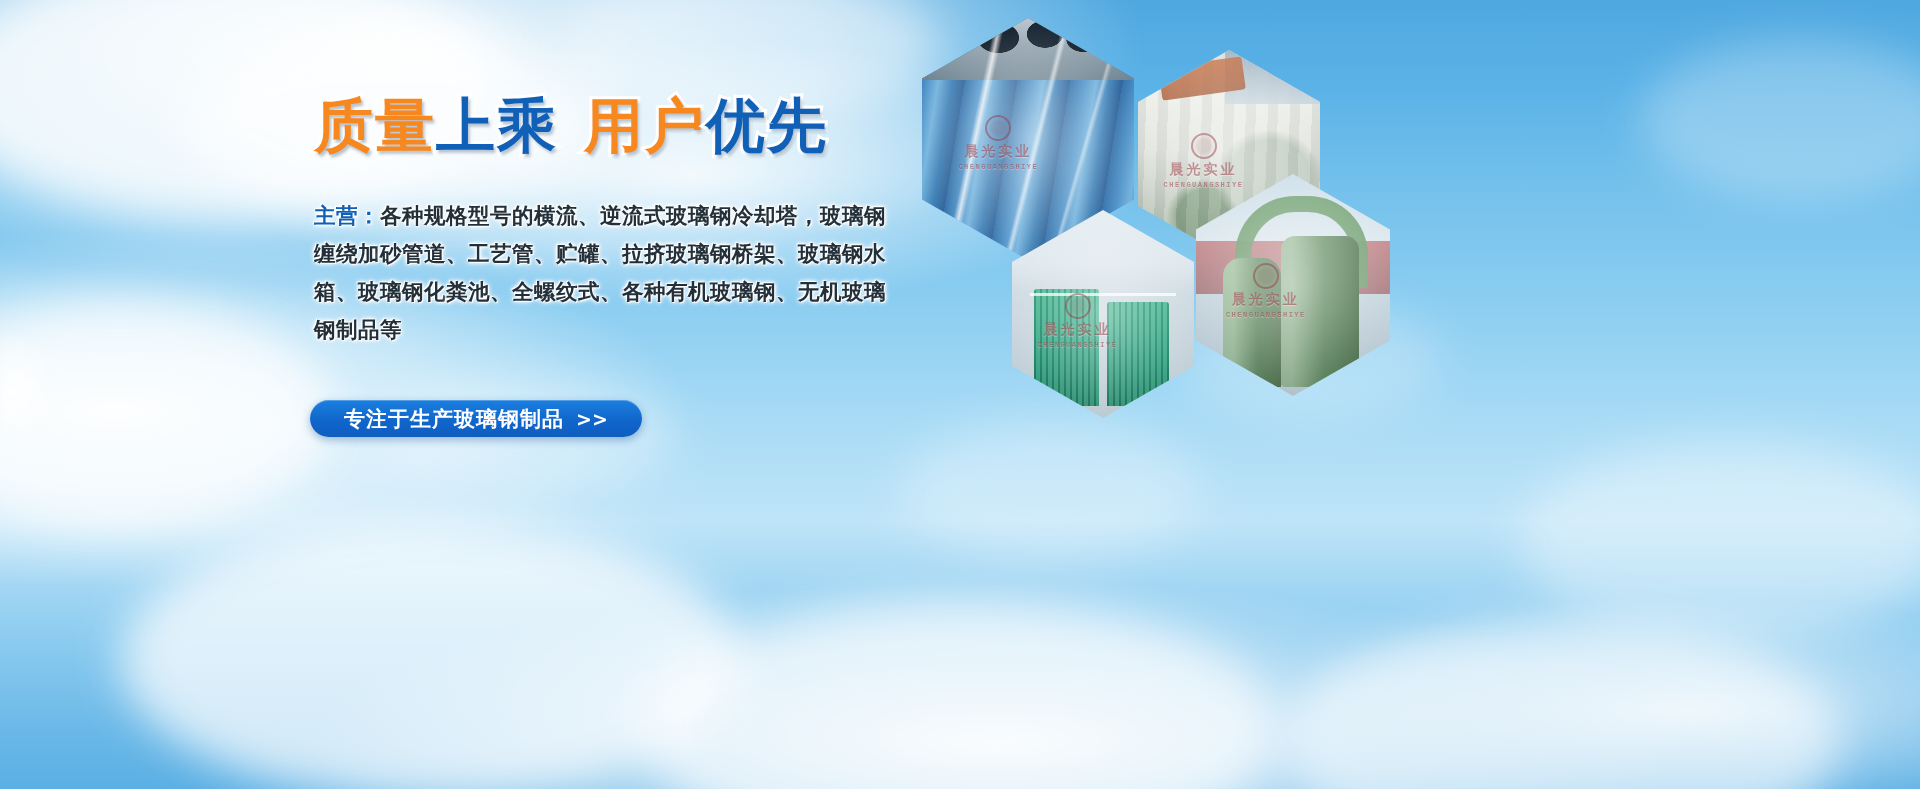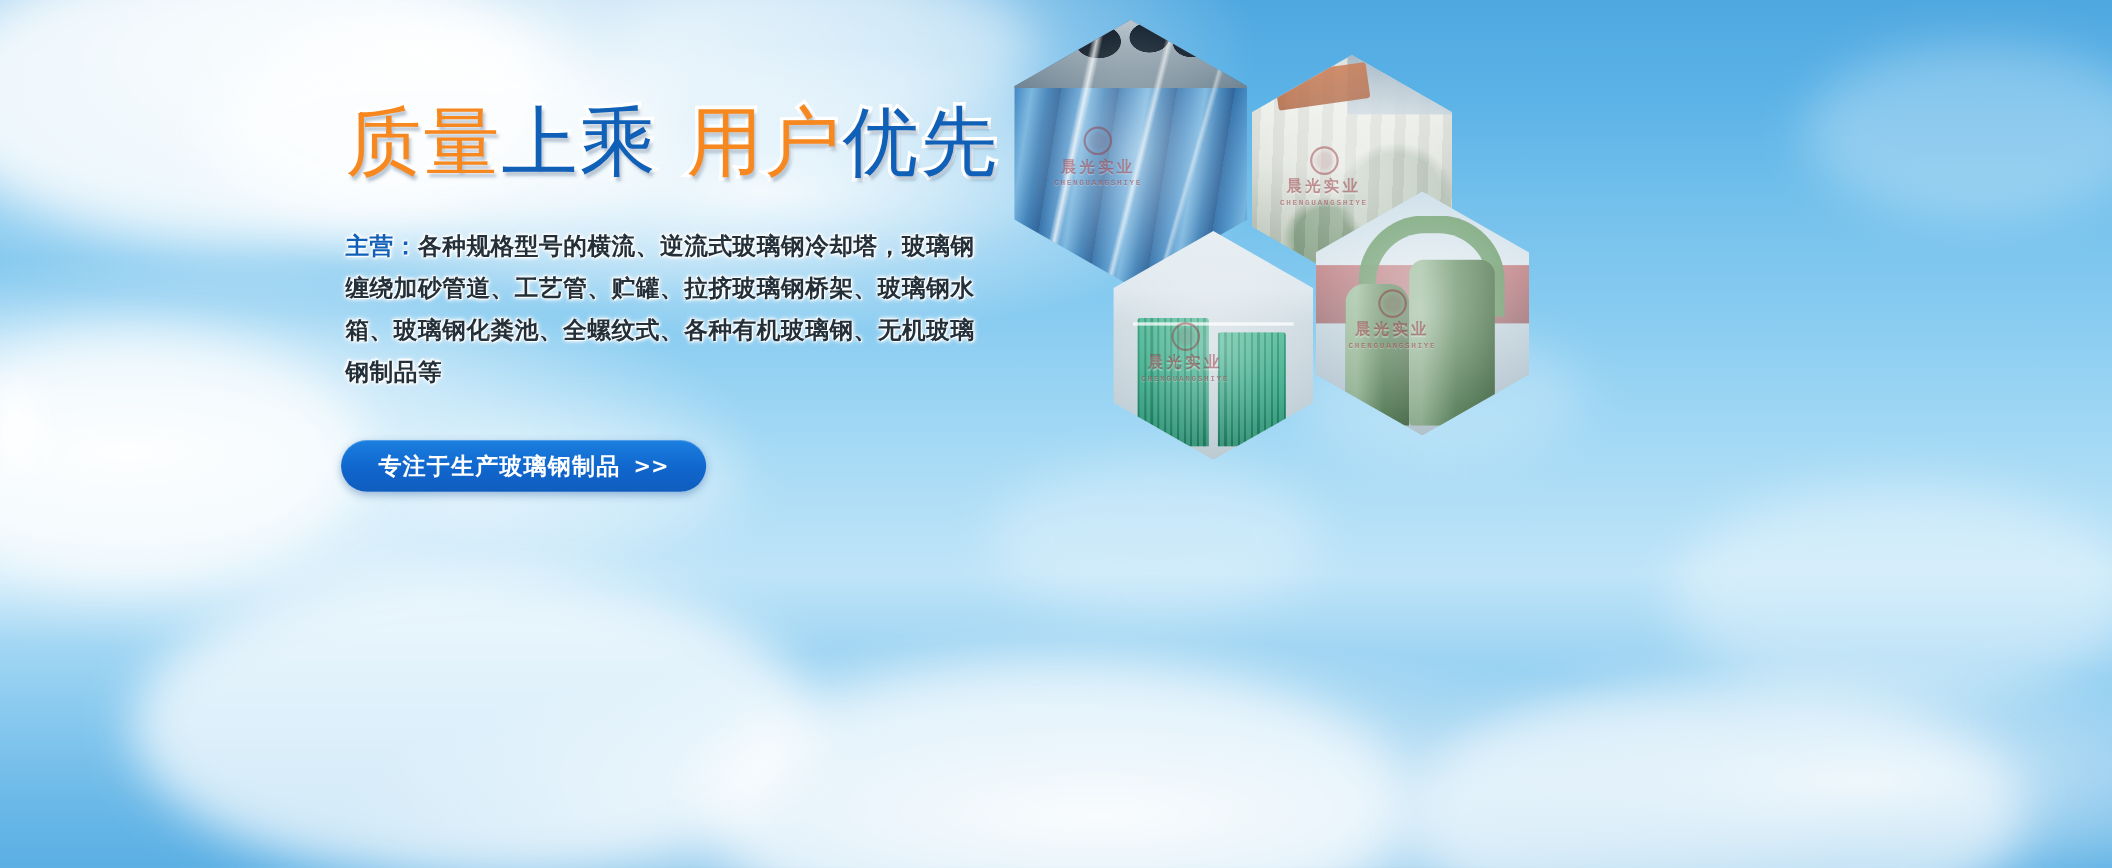--- a/index.html
+++ b/index.html
@@ -34,48 +34,48 @@
   .c10{left:1640px;top:40px;width:320px;height:160px;opacity:.35;}
   .c11{left:1180px;top:300px;width:260px;height:120px;opacity:.3;}
   .c12{left:380px;top:380px;width:300px;height:120px;opacity:.35;}
   .wisp{position:absolute;left:0;top:330px;width:60px;height:120px;
         background:radial-gradient(ellipse at 20% 50%,rgba(255,255,255,.9),rgba(255,255,255,0) 70%);filter:blur(6px);}
 
   
   .copy{position:absolute;left:308px;top:96px;width:600px;}
 
   .headline{
-    font-size:69px;line-height:1;font-weight:normal;letter-spacing:2px;
+    font-size:59px;line-height:1;font-weight:bold;letter-spacing:2px;
     white-space:nowrap;margin:0 0 0 6px;
     font-family:"DejaVu Sans","Liberation Sans",sans-serif;
   }
   .headline span{
     -webkit-text-stroke:6px #ffffff;
     paint-order:stroke fill;
     text-shadow:2px 3px 3px rgba(40,80,120,.35);
   }
   .h-orange{color:#f7881f;}
   .h-blue{color:#1160b8;}
   .gap{display:inline-block;width:26px;}
 
   .desc{
     margin:42px 0 0 6px;
     font-size:21.5px;line-height:38px;font-weight:bold;
     color:#23303a;letter-spacing:.5px;width:585px;
-    font-family:Liberation Mono, monospace;
+    font-family:Liberation Serif, serif;
     text-shadow:
       0 0 4px #ffffff, 0 0 4px #ffffff, 0 0 6px rgba(255,255,255,.95),
       1px 1px 0 rgba(255,255,255,.9), -1px -1px 0 rgba(255,255,255,.9);
   }
   .desc .lead{color:#1160b8;}
 
   .cta{
     position:absolute;left:310px;top:400px;
     display:inline-flex;align-items:center;justify-content:space-between;
-    height:47px;padding:0 34px;border:none;cursor:pointer;
+    height:37px;padding:0 34px;border:none;cursor:pointer;
     border-radius:24px;
     background:linear-gradient(180deg,#1b7fe0 0%,#1066cc 55%,#0f5dbf 100%);
     box-shadow:0 3px 8px rgba(15,70,140,.35), inset 0 1px 0 rgba(255,255,255,.25);
     color:#fff;font-size:21px;font-weight:bold;letter-spacing:1px;
     font-family:"DejaVu Sans","Liberation Sans",sans-serif;
     white-space:nowrap;
   }
   .cta .arrow{margin-left:12px;font-size:19px;font-weight:bold;letter-spacing:0;}
 
   

